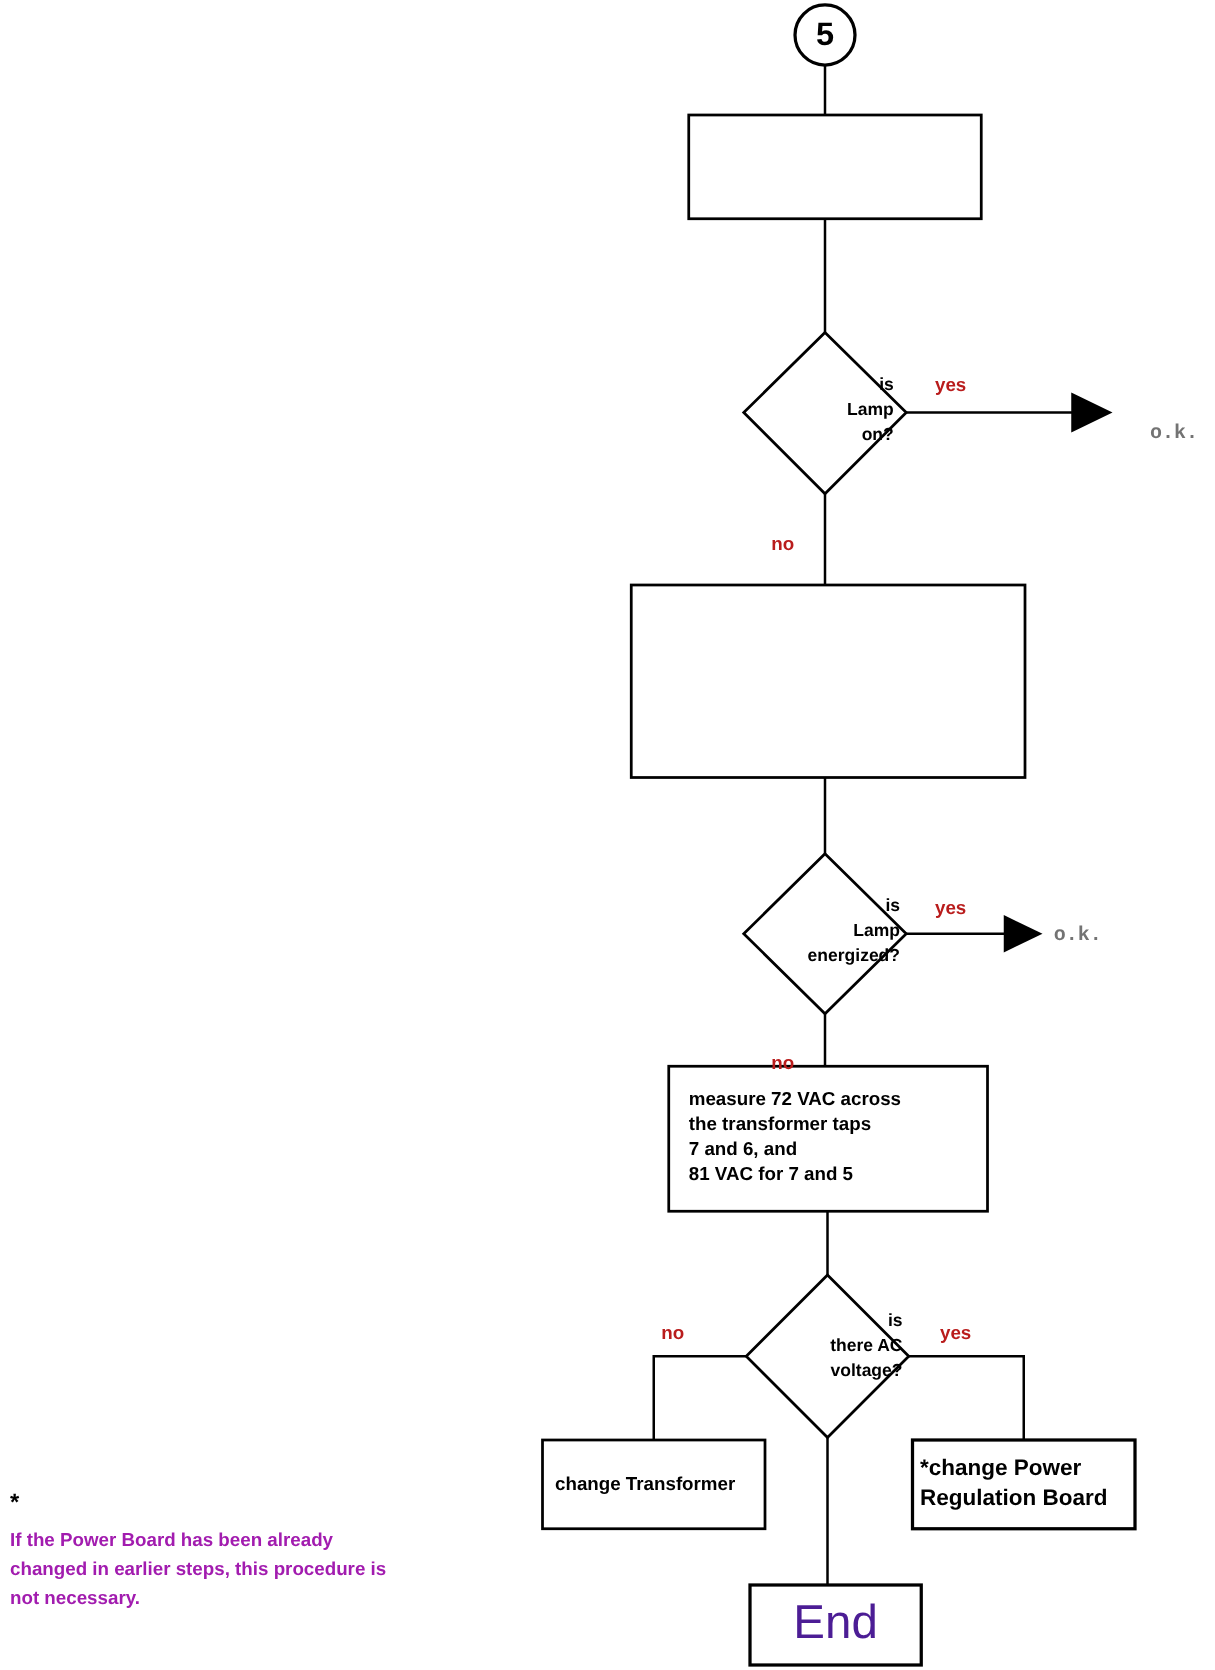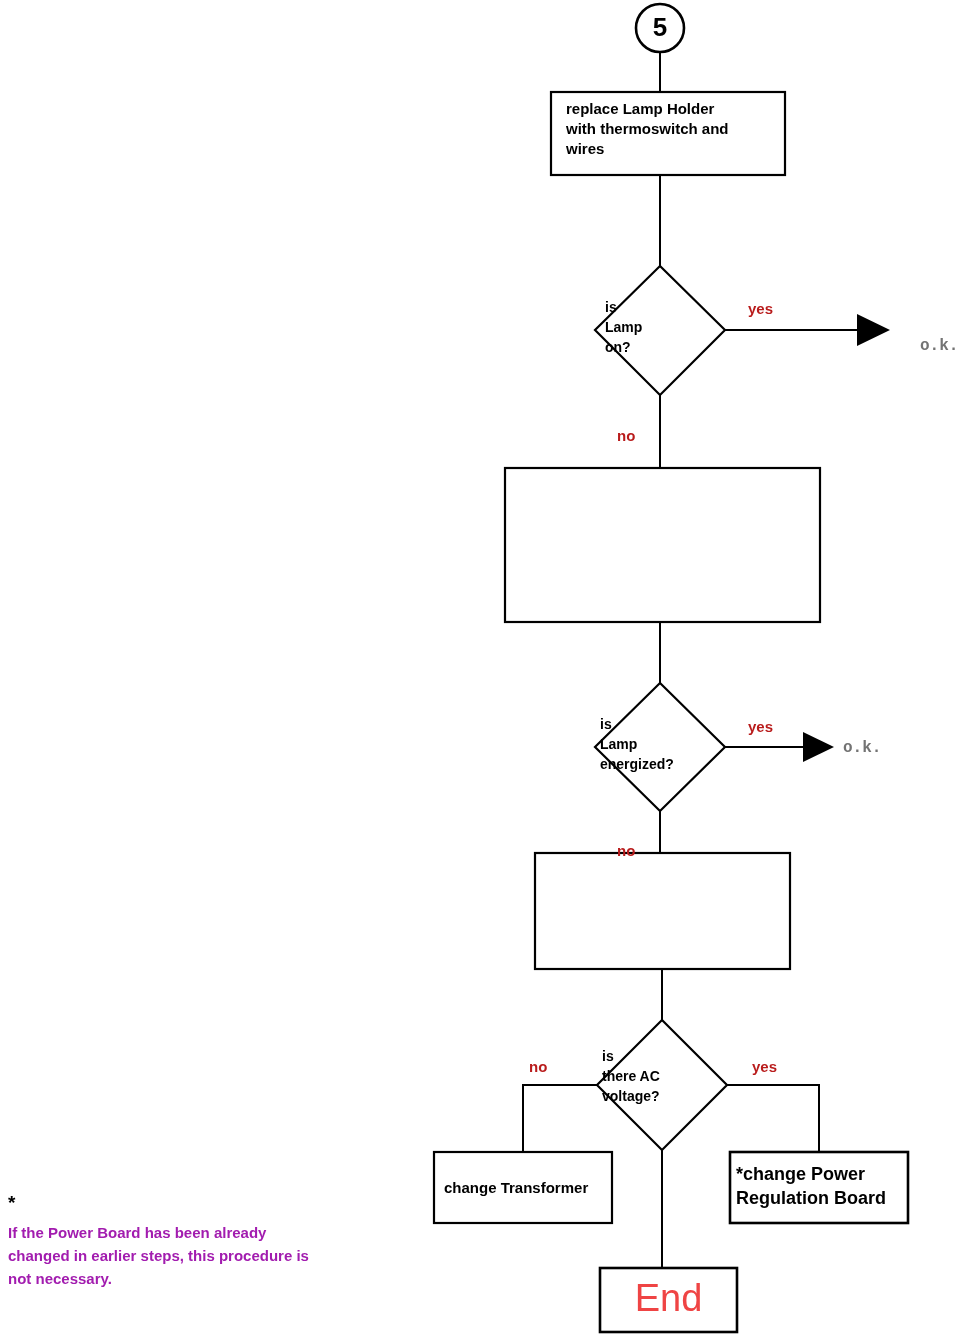--- a/index.html
+++ b/index.html
@@ -33,21 +33,21 @@
     color: #000000;
     white-space: pre-line;
     line-height: 1.34;
   }
   .box-text {
     font-size: 15px;
     text-align: left;
   }
   .diamond-text {
     font-size: 14px;
-    text-align: left;
+    text-align: right;
     line-height: 1.42;
   }
   .edge-label {
     position: absolute;
     font-family: "Liberation Sans", sans-serif;
     font-weight: bold;
     font-size: 15px;
     color: #b91c1c;
   }
   .connector-text {
@@ -57,21 +57,21 @@
     font-size: 26px;
     text-align: center;
     color: #000000;
   }
   .end-text {
     position: absolute;
     font-family: "Liberation Sans", sans-serif;
     font-weight: normal;
     font-size: 38px;
     text-align: center;
-    color: #ef4444;
+    color: #4c1d95;
   }
   .footnote {
     position: absolute;
     font-family: "Liberation Sans", sans-serif;
     font-weight: bold;
     font-size: 15px;
     line-height: 1.52;
     color: #a21caf;
     white-space: pre-line;
   }
@@ -137,23 +137,20 @@
 
     <rect x="434" y="1152" width="178" height="71" fill="#ffffff" stroke="#000000" stroke-width="2.2"></rect>
 
     <rect x="730" y="1152" width="178" height="71" fill="#ffffff" stroke="#000000" stroke-width="2.6"></rect>
 
     <rect x="600" y="1268" width="137" height="64" fill="#ffffff" stroke="#000000" stroke-width="2.6"></rect>
   </svg>
 
   <div class="connector-text" style="left:636px; top:12px; width:48px;">5</div>
 
-  <div class="node-text box-text" style="left:566px; top:99px; width:216px;">replace Lamp Holder
-with thermoswitch and
-wires</div>
 
   <div class="node-text diamond-text" style="left:605px; top:298px; width:110px;">is
 Lamp
 on?</div>
 
   <div class="edge-label" style="left:748px; top:300px;">yes</div>
 
   <div class="ok-label" style="left:920px; top:337px;">o.k.</div>
 
   <div class="edge-label" style="left:617px; top:427px;">no</div>
@@ -162,20 +159,24 @@
   <div class="node-text diamond-text" style="left:600px; top:715px; width:120px;">is
 Lamp
 energized?</div>
 
   <div class="edge-label" style="left:748px; top:718px;">yes</div>
 
   <div class="ok-label" style="left:843px; top:739px;">o.k.</div>
 
   <div class="edge-label" style="left:617px; top:842px;">no</div>
 
+  <div class="node-text box-text" style="left:551px; top:870px; width:238px;">measure 72 VAC across
+the transformer taps
+7 and 6, and
+81 VAC for 7 and 5</div>
 
   <div class="node-text diamond-text" style="left:602px; top:1047px; width:120px;">is
 there AC
 voltage?</div>
 
   <div class="edge-label" style="left:529px; top:1058px;">no</div>
 
   <div class="edge-label" style="left:752px; top:1058px;">yes</div>
 
   <div class="node-text box-text" style="left:444px; top:1178px; width:162px;">change Transformer</div>

